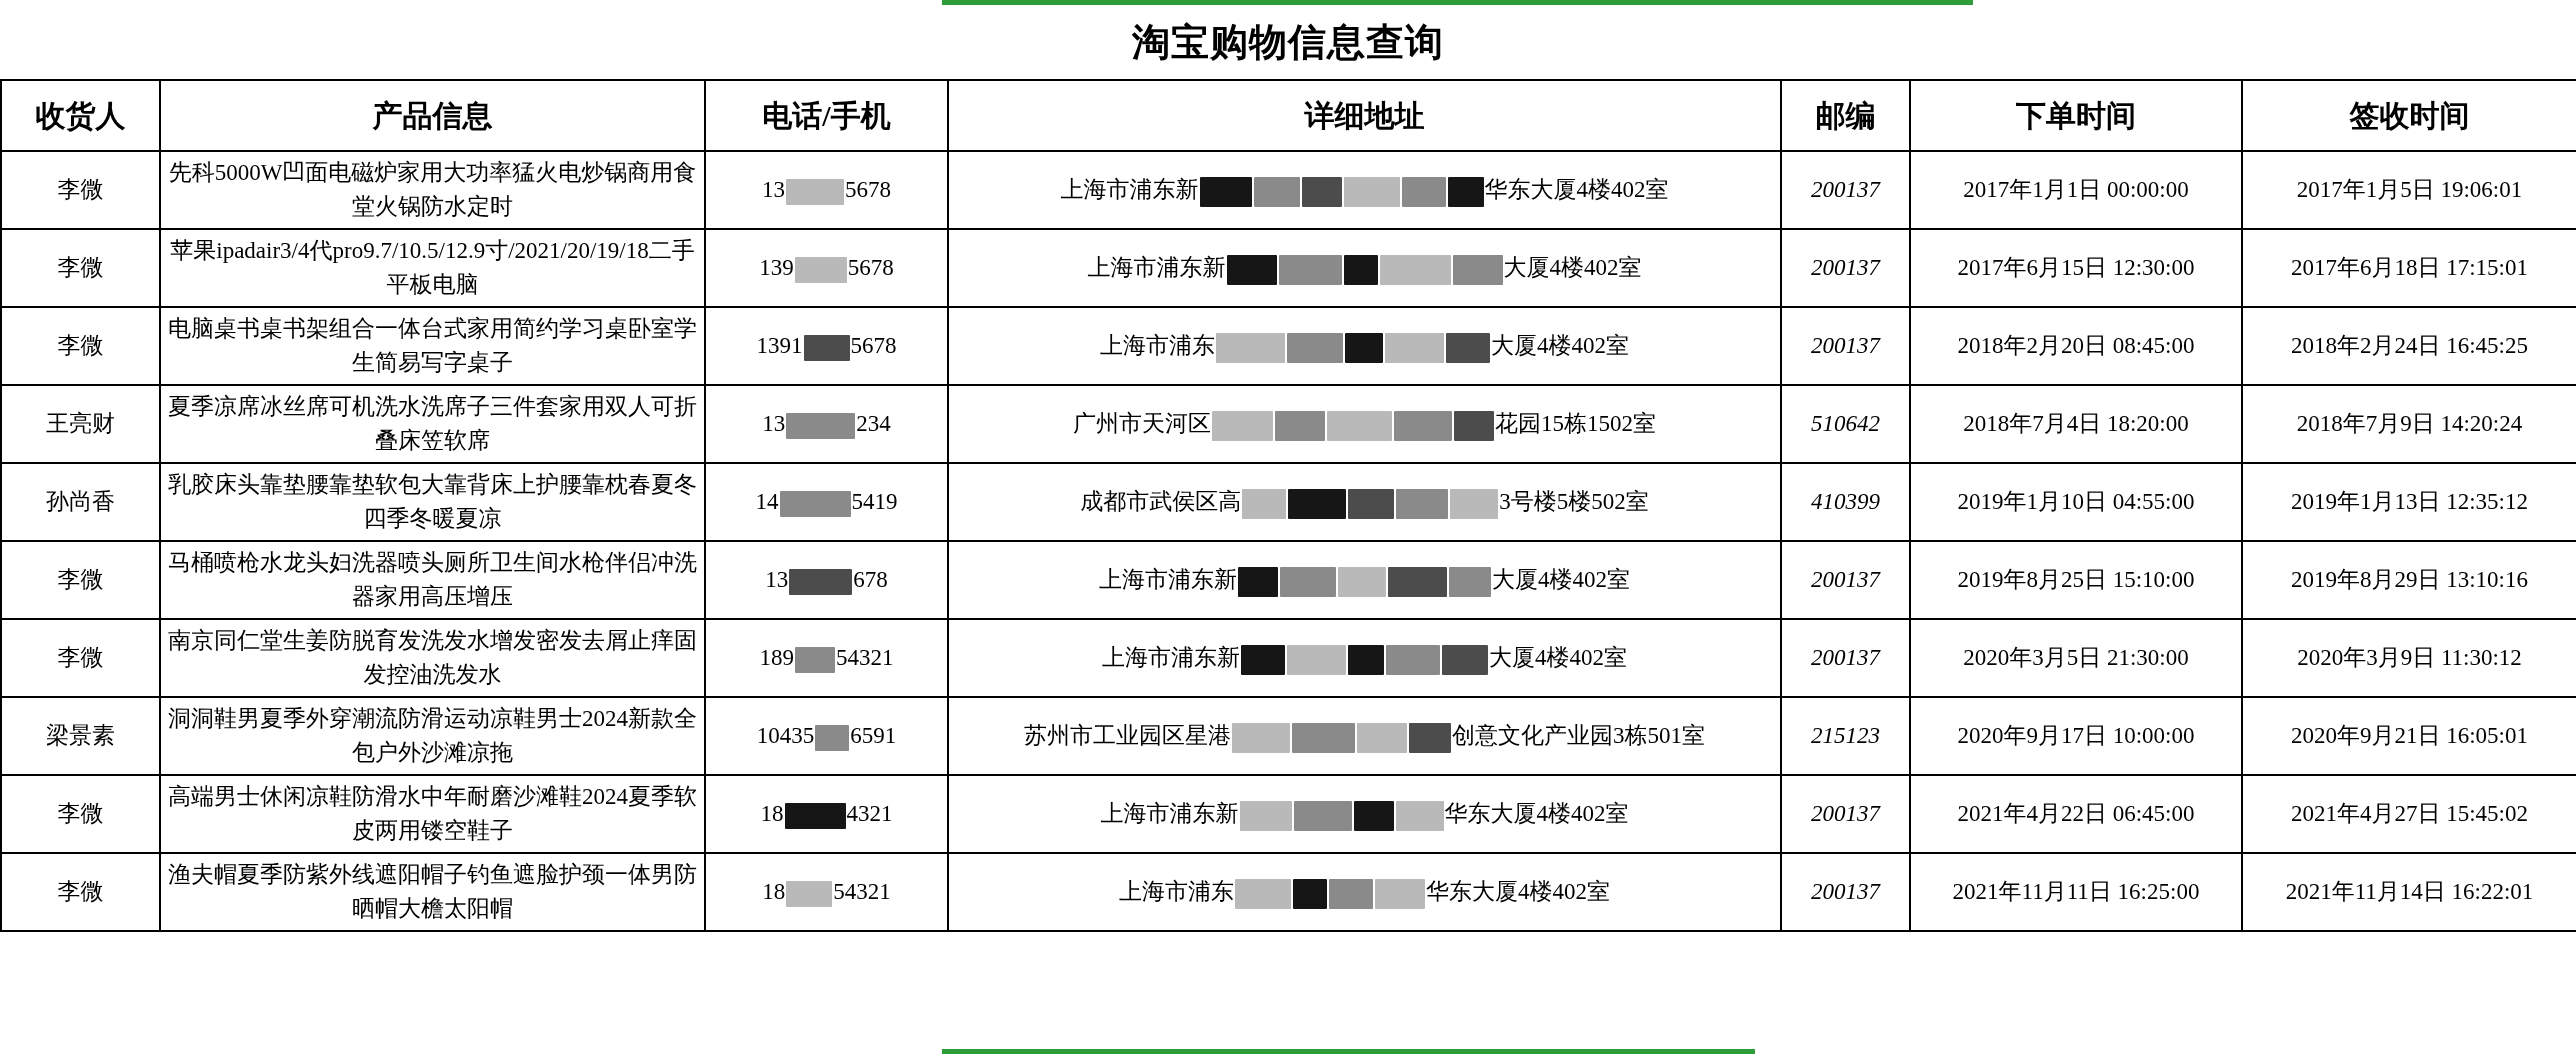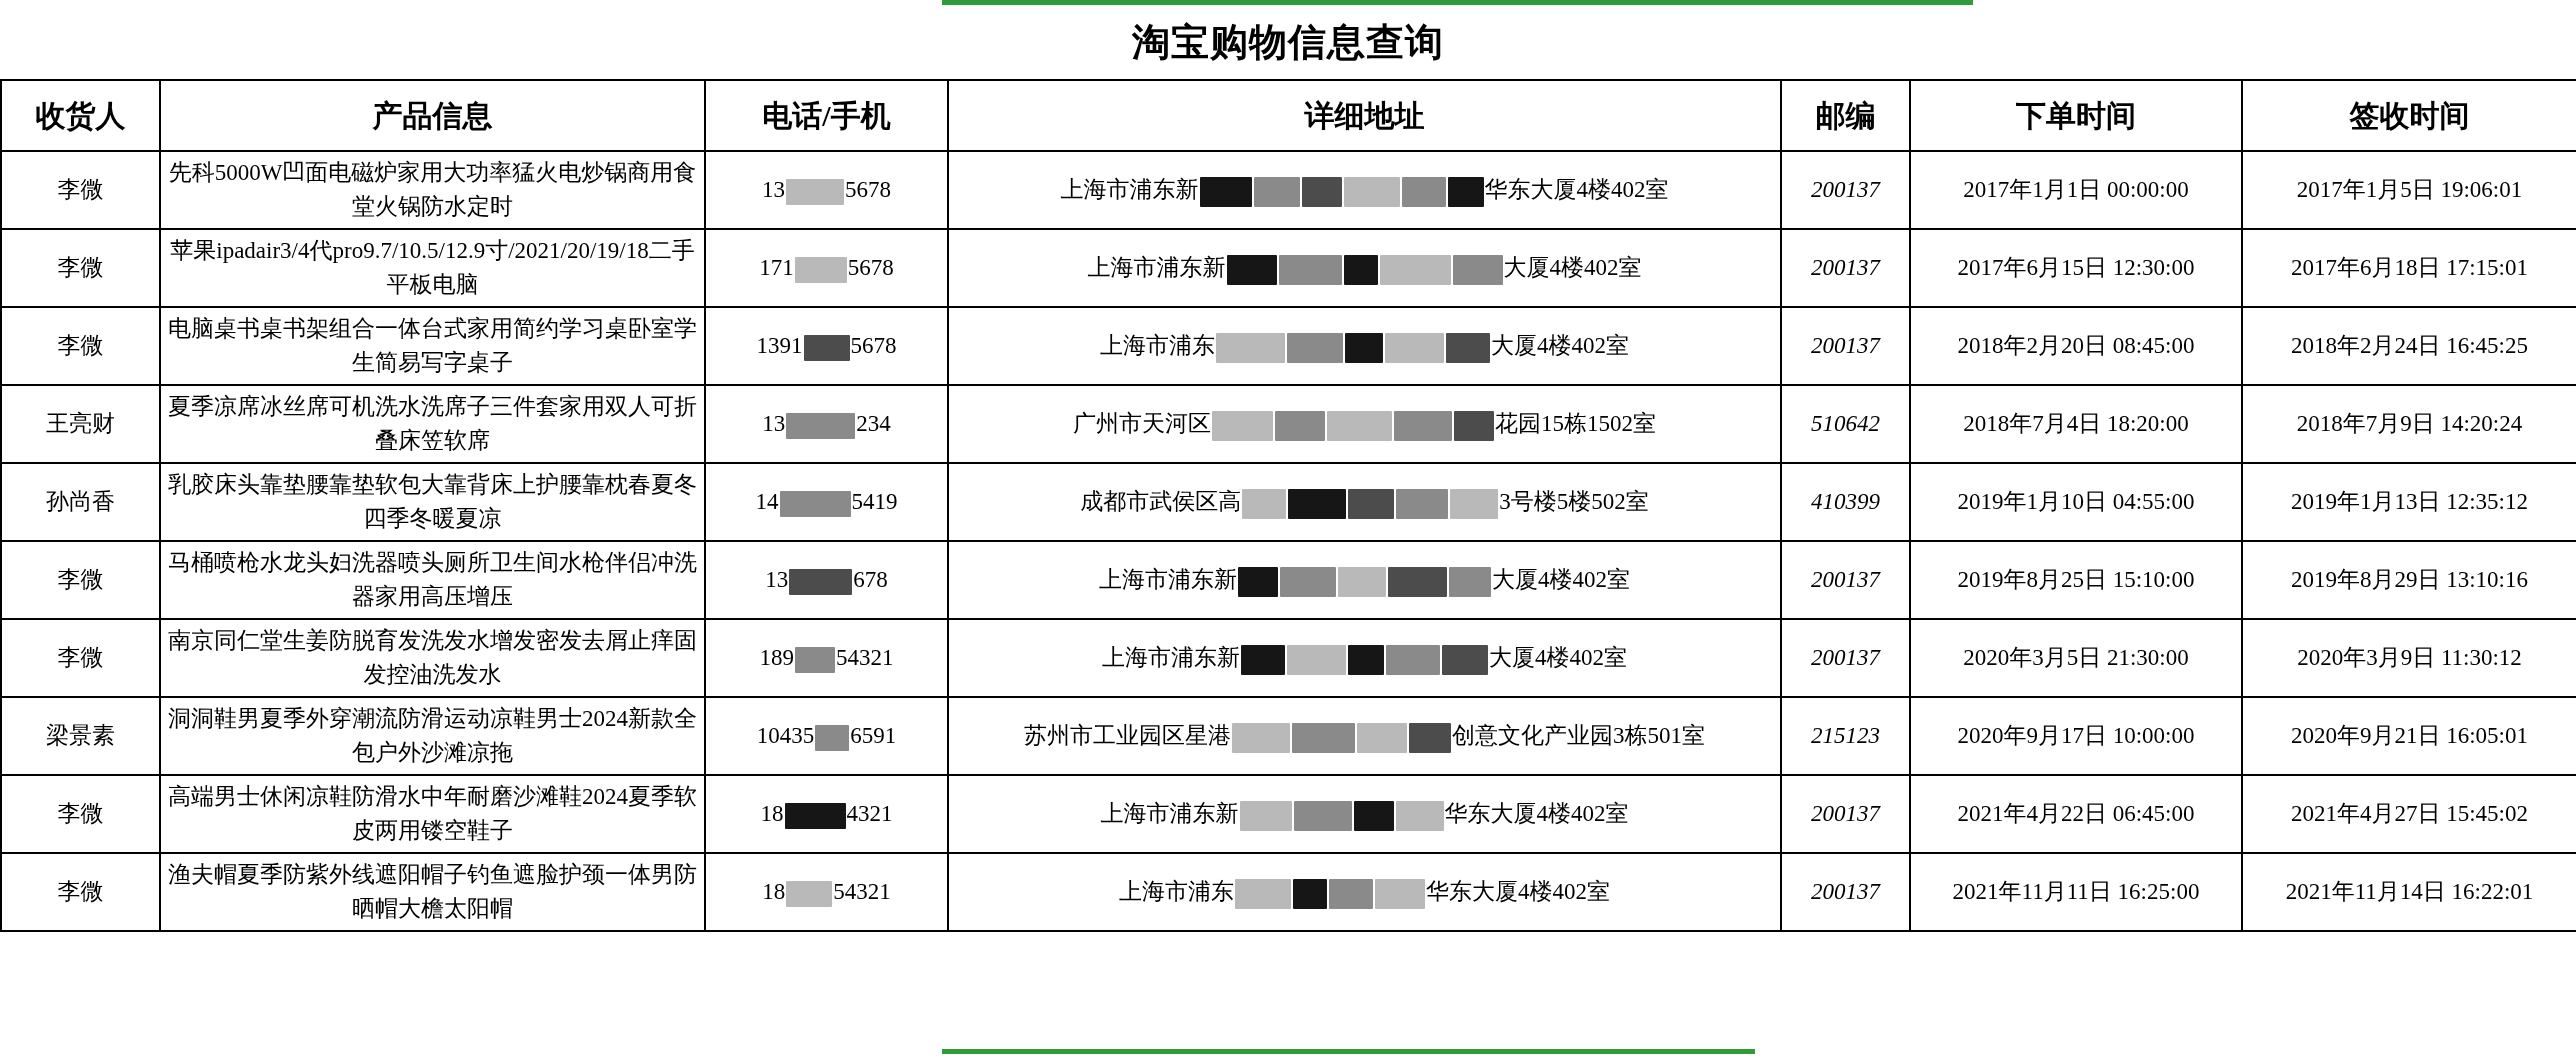--- a/index.html
+++ b/index.html
@@ -151,21 +151,21 @@
         </td>
         <td class="cell-zip">200137</td>
         <td class="cell-date">2017年1月1日 00:00:00</td>
         <td class="cell-date">2017年1月5日 19:06:01</td>
       </tr>
 
       <tr>
         <td class="cell-name">李微</td>
         <td class="cell-prod">苹果ipadair3/4代pro9.7/10.5/12.9寸/2021/20/19/18二手平板电脑</td>
         <td class="cell-phone">
-          <span>171</span><span class="red l" style="width:52px"></span><span>5678</span>
+          <span>139</span><span class="red l" style="width:52px"></span><span>5678</span>
         </td>
         <td class="cell-addr">
           <span>上海市浦东新</span><span class="red k addr-mask" style="width:50px"></span><span class="red m addr-mask" style="width:63px"></span><span class="red k addr-mask" style="width:34px"></span><span class="red l addr-mask" style="width:71px"></span><span class="red m addr-mask" style="width:50px"></span><span>大厦4楼402室</span>
         </td>
         <td class="cell-zip">200137</td>
         <td class="cell-date">2017年6月15日 12:30:00</td>
         <td class="cell-date">2017年6月18日 17:15:01</td>
       </tr>
 
       <tr>

